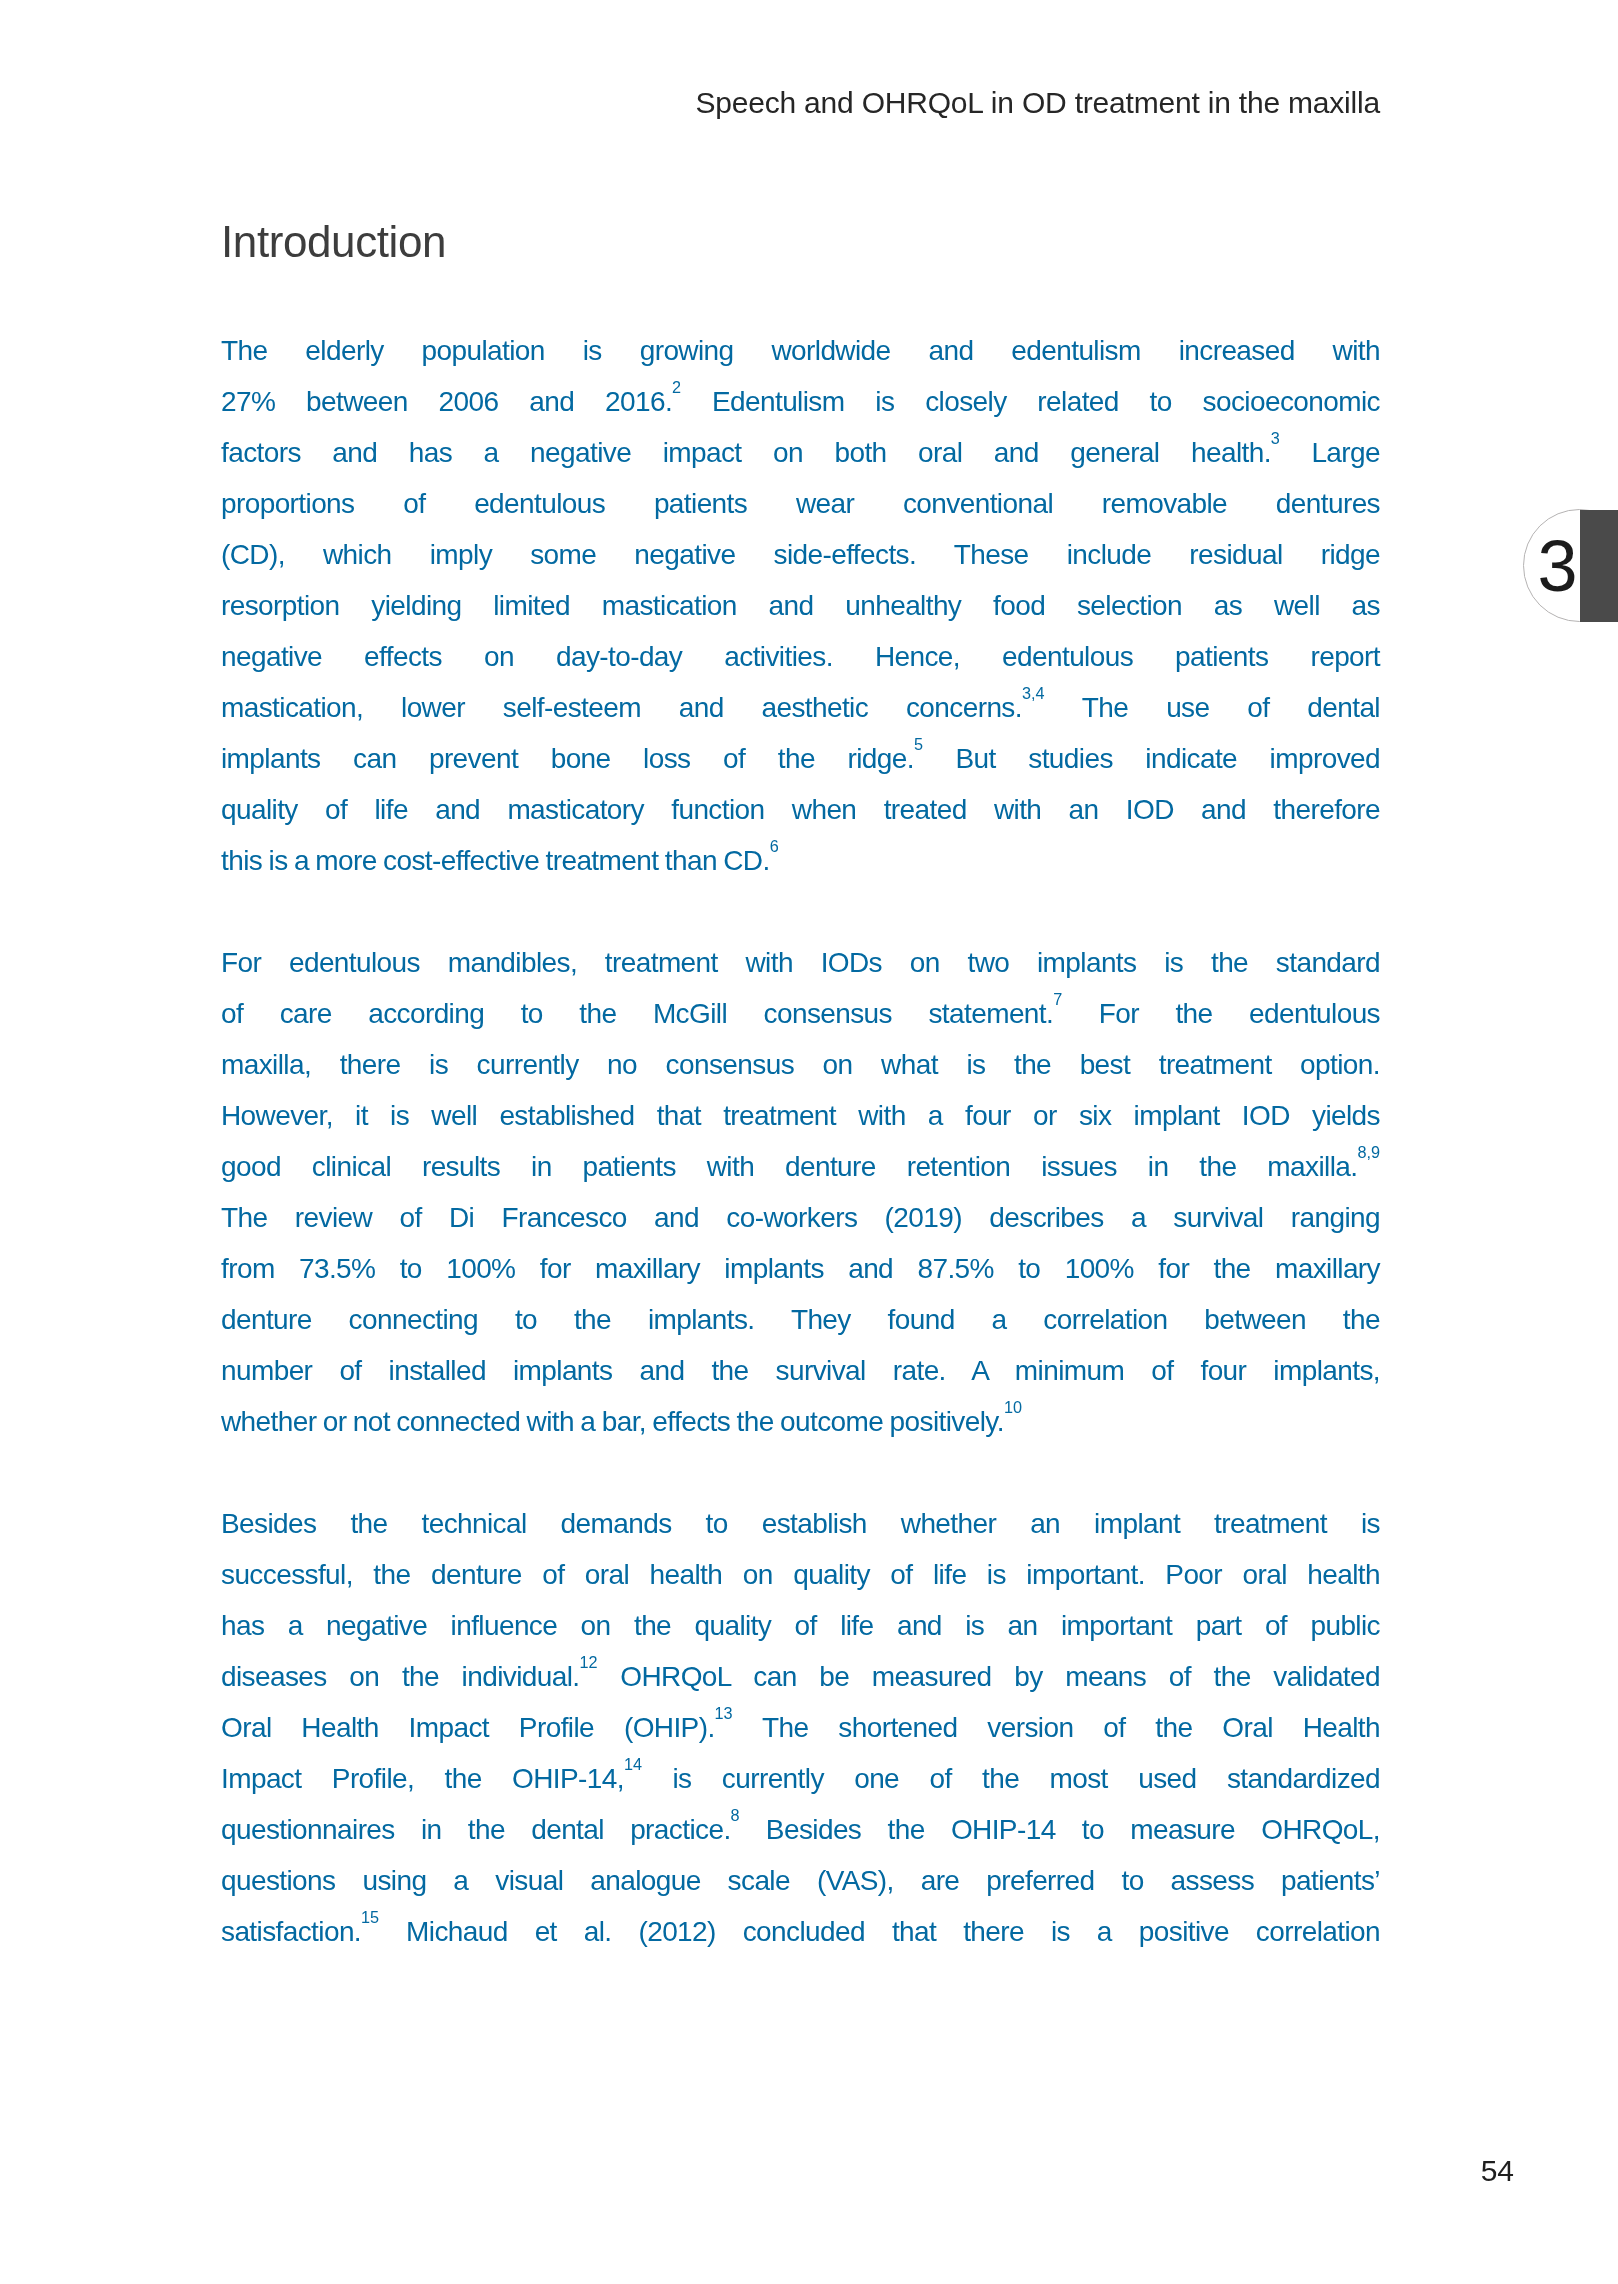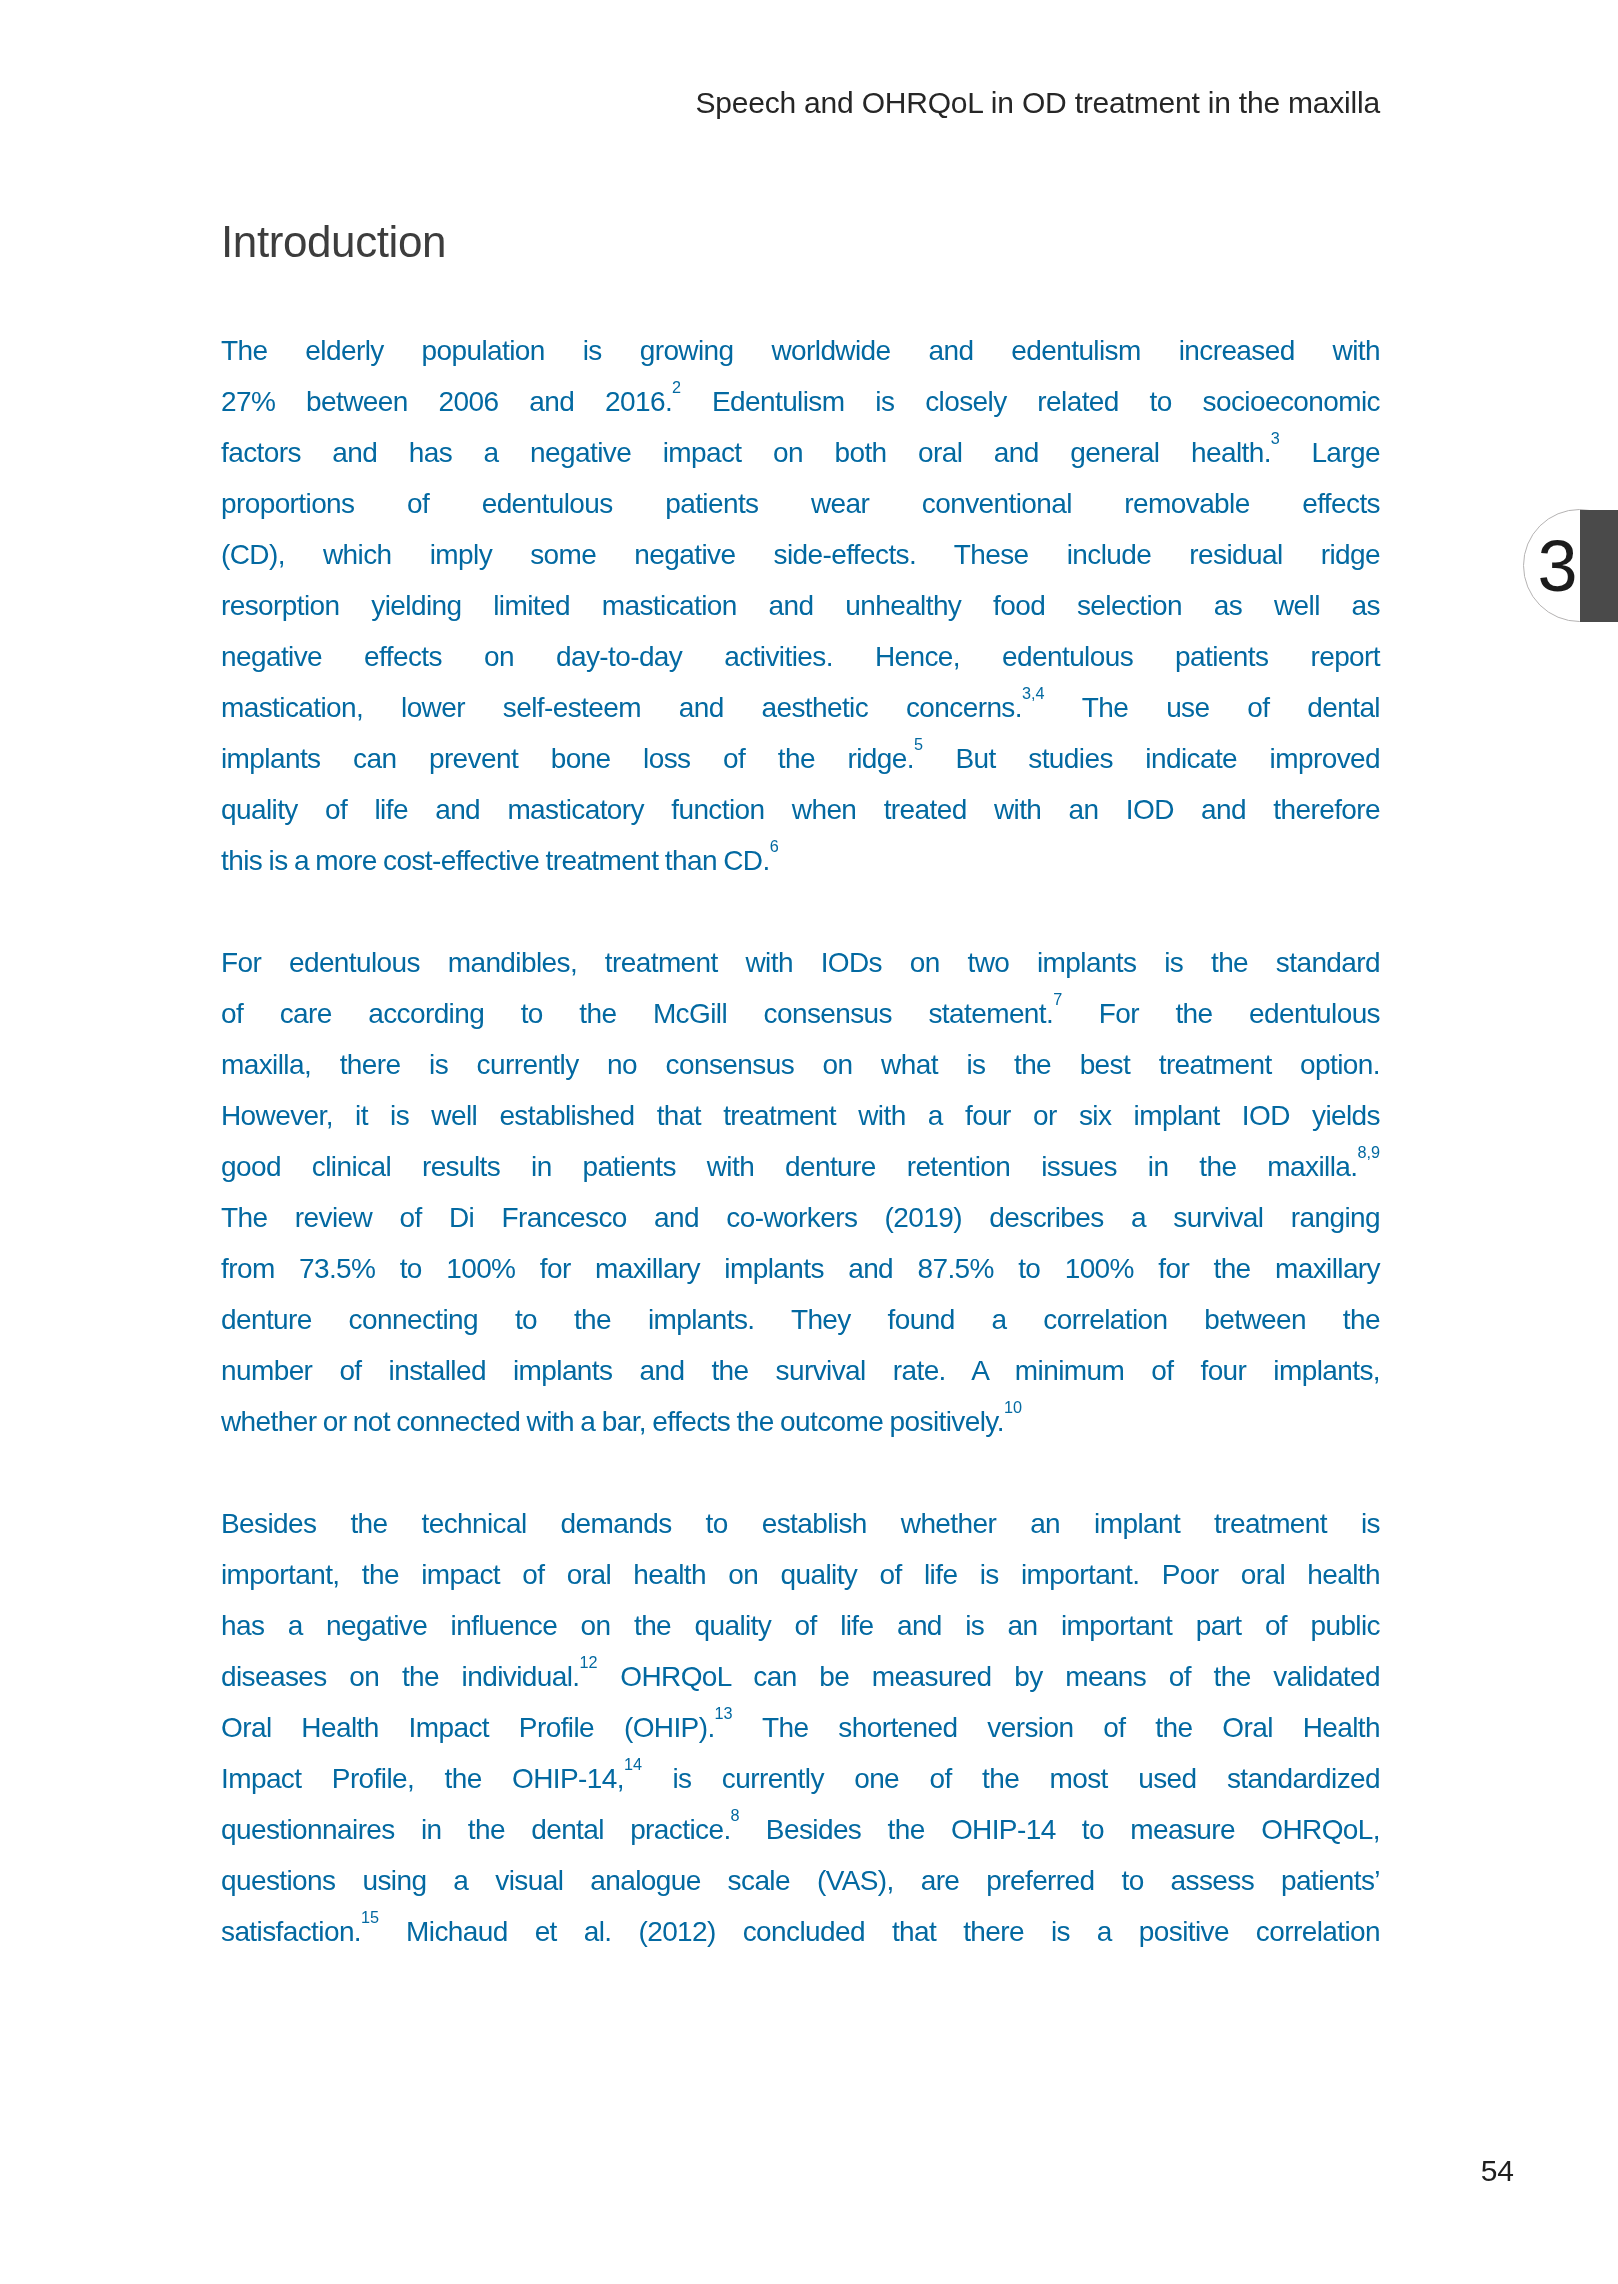--- a/index.html
+++ b/index.html
@@ -96,21 +96,21 @@
   <div class="content">
     <div class="running-header">Speech and OHRQoL in OD treatment in the maxilla</div>
 
     <div class="section-title">Introduction</div>
 
     <div class="body-text">
         <div class="paragraph">
           <div class="line">The elderly population is growing worldwide and edentulism increased with</div>
           <div class="line">27% between 2006 and 2016.<sup>2</sup> Edentulism is closely related to socioeconomic</div>
           <div class="line">factors and has a negative impact on both oral and general health.<sup>3</sup> Large</div>
-          <div class="line">proportions of edentulous patients wear conventional removable effects</div>
+          <div class="line">proportions of edentulous patients wear conventional removable dentures</div>
           <div class="line">(CD), which imply some negative side-effects. These include residual ridge</div>
           <div class="line">resorption yielding limited mastication and unhealthy food selection as well as</div>
           <div class="line">negative effects on day-to-day activities. Hence, edentulous patients report</div>
           <div class="line">mastication, lower self-esteem and aesthetic concerns.<sup>3,4</sup> The use of dental</div>
           <div class="line">implants can prevent bone loss of the ridge.<sup>5</sup> But studies indicate improved</div>
           <div class="line">quality of life and masticatory function when treated with an IOD and therefore</div>
           <div class="line last">this is a more cost-effective treatment than CD.<sup>6</sup></div>
         </div>
         <div class="paragraph">
           <div class="line">For edentulous mandibles, treatment with IODs on two implants is the standard</div>
@@ -119,21 +119,21 @@
           <div class="line">However, it is well established that treatment with a four or six implant IOD yields</div>
           <div class="line">good clinical results in patients with denture retention issues in the maxilla.<sup>8,9</sup></div>
           <div class="line">The review of Di Francesco and co-workers (2019) describes a survival ranging</div>
           <div class="line">from 73.5% to 100% for maxillary implants and 87.5% to 100% for the maxillary</div>
           <div class="line">denture connecting to the implants. They found a correlation between the</div>
           <div class="line">number of installed implants and the survival rate. A minimum of four implants,</div>
           <div class="line last">whether or not connected with a bar, effects the outcome positively.<sup>10</sup></div>
         </div>
         <div class="paragraph">
           <div class="line">Besides the technical demands to establish whether an implant treatment is</div>
-          <div class="line">important, the impact of oral health on quality of life is important. Poor oral health</div>
+          <div class="line">successful, the denture of oral health on quality of life is important. Poor oral health</div>
           <div class="line">has a negative influence on the quality of life and is an important part of public</div>
           <div class="line">diseases on the individual.<sup>12</sup> OHRQoL can be measured by means of the validated</div>
           <div class="line">Oral Health Impact Profile (OHIP).<sup>13</sup> The shortened version of the Oral Health</div>
           <div class="line">Impact Profile, the OHIP-14,<sup>14</sup> is currently one of the most used standardized</div>
           <div class="line">questionnaires in the dental practice.<sup>8</sup> Besides the OHIP-14 to measure OHRQoL,</div>
           <div class="line">questions using a visual analogue scale (VAS), are preferred to assess patients’</div>
           <div class="line">satisfaction.<sup>15</sup> Michaud et al. (2012) concluded that there is a positive correlation</div>
         </div>
       </div>
   </div>

